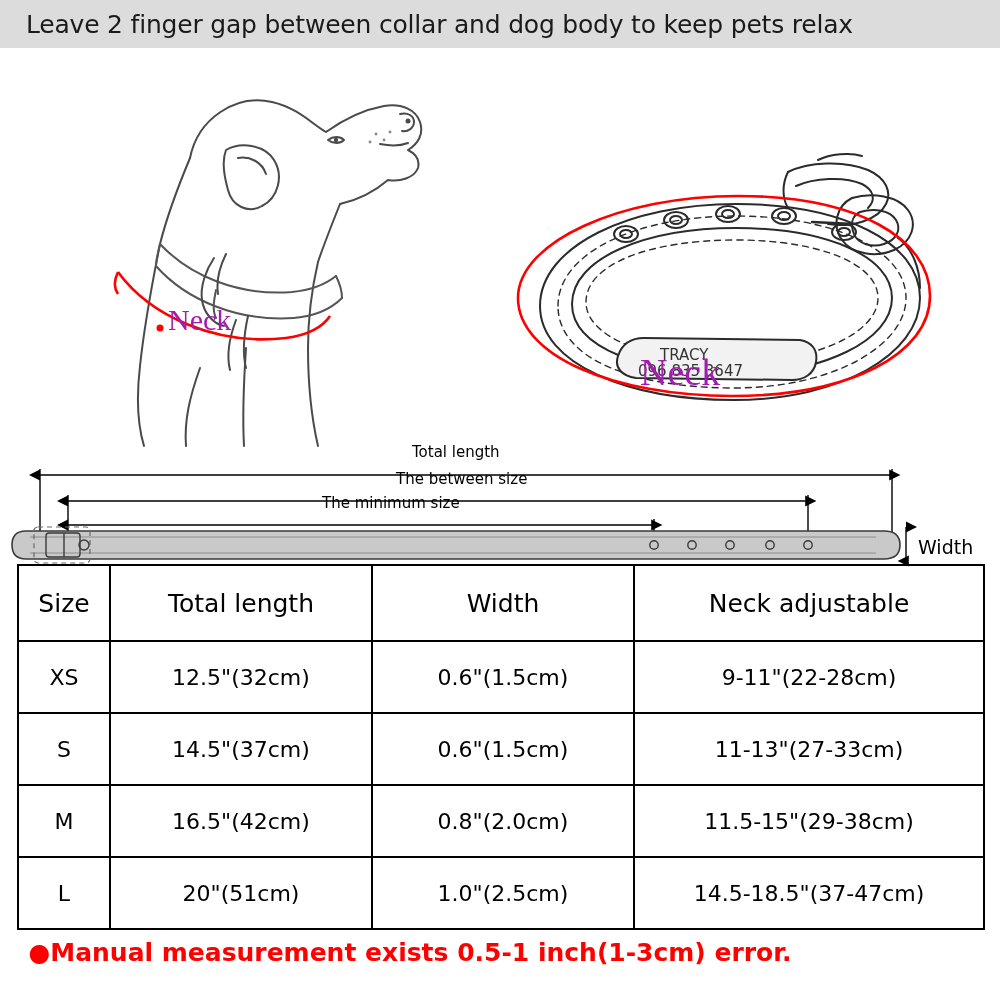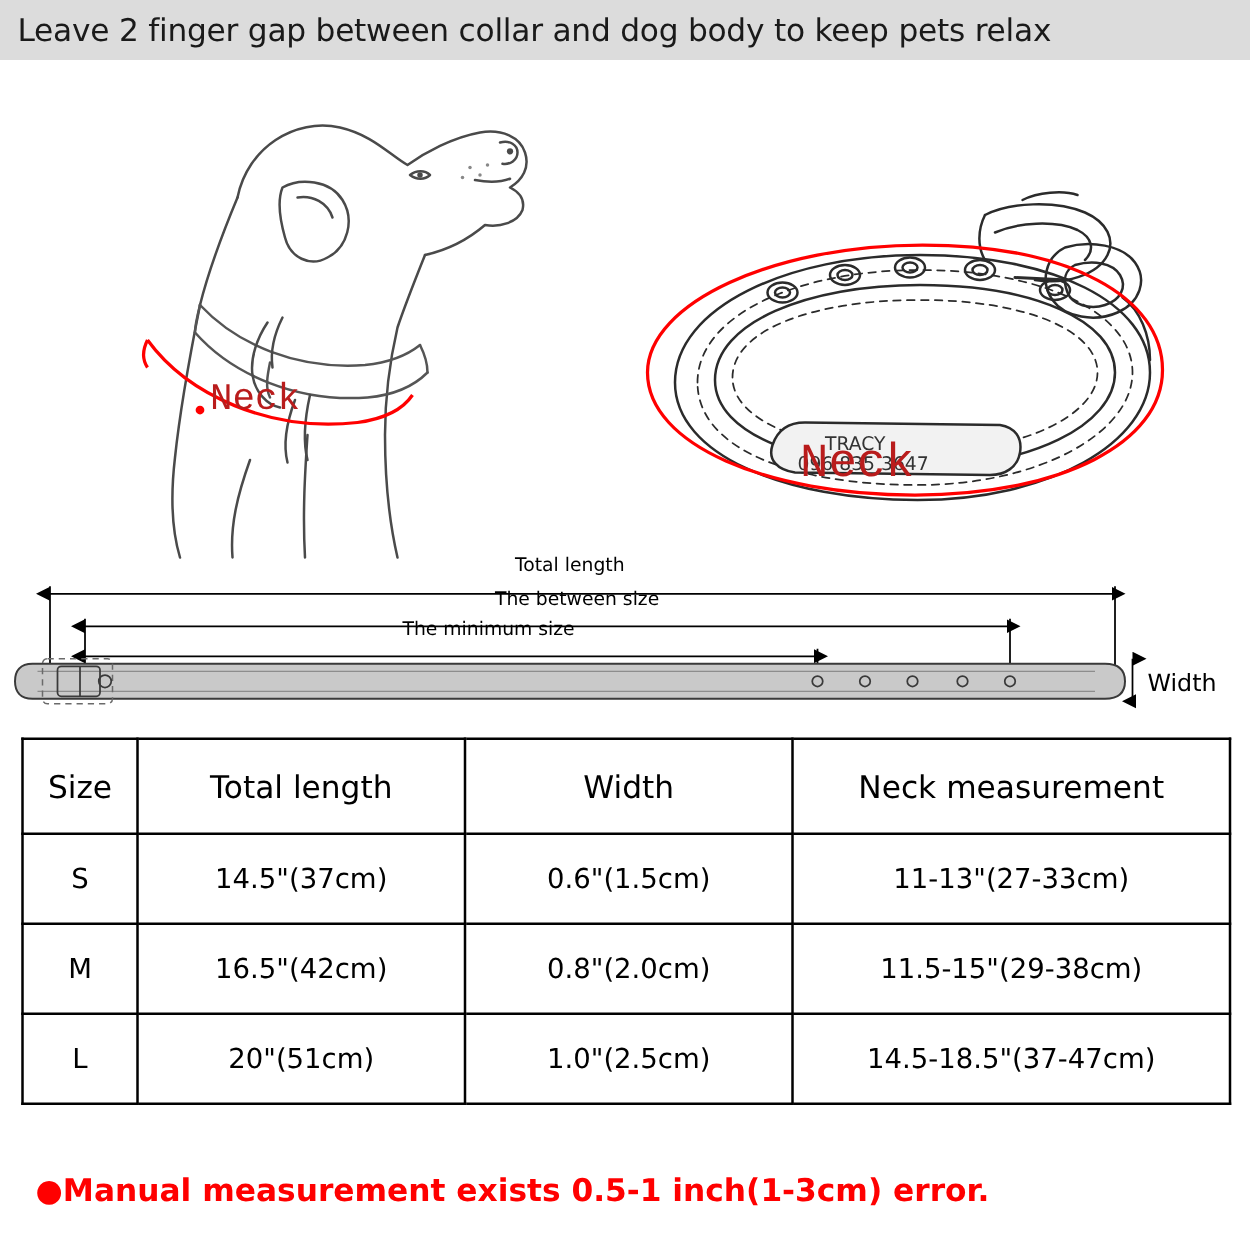--- a/index.html
+++ b/index.html
@@ -22,21 +22,21 @@
 
   
   .banner {
     position: absolute;
     left: 0; top: 0;
     width: 1000px;
     height: 48px;
     background: #dcdcdc;
     display: flex;
     align-items: center;
-    padding-left: 14px;
+    padding-left: 26px;
     box-sizing: border-box;
   }
   .banner-text {
     font-size: 25px;
     color: #1a1a1a;
     white-space: nowrap;
     letter-spacing: -0.2px;
     font-family: "DejaVu Sans", sans-serif;
   }
 
@@ -45,22 +45,22 @@
     position: absolute;
     left: 0; top: 48px;
     width: 1000px;
     height: 530px;
   }
   .illus svg { display: block; }
 
   .neck-label {
     position: absolute;
     font-size: 30px;
-    color: #b91c1c;
-    font-family: Liberation Mono, monospace;
+    color: #a21caf;
+    font-family: Liberation Serif, serif;
   }
   .neck-label.dog { left: 168px; top: 255px; }
   .neck-label.collar { left: 640px; top: 302px; font-size: 38px; }
 
   
   .meas-label {
     position: absolute;
     font-size: 15px;
     color: #000;
     font-family: "DejaVu Sans", sans-serif;
@@ -72,21 +72,21 @@
     top: 536px;
     font-size: 19px;
     color: #000;
     font-family: "DejaVu Sans", sans-serif;
   }
 
   
   table.size-table {
     position: absolute;
     left: 17px;
-    top: 590px;
+    top: 564px;
     width: 966px;
     border-collapse: collapse;
     table-layout: fixed;
   }
   table.size-table th,
   table.size-table td {
     border: 2px solid #000;
     text-align: center;
     font-family: "DejaVu Sans", sans-serif;
     color: #000;
@@ -309,24 +309,30 @@
       <col class="c1">
         <col class="c2">
         <col class="c3">
         <col class="c4">
     </colgroup>
     <thead>
       <tr>
         <th>Size</th>
         <th>Total length</th>
         <th>Width</th>
-        <th>Neck measurement</th>
+        <th>Neck adjustable</th>
       </tr>
     </thead>
     <tbody>
+      <tr>
+        <td class="size-col">XS</td>
+        <td>12.5"(32cm)</td>
+        <td>0.6"(1.5cm)</td>
+        <td>9-11"(22-28cm)</td>
+      </tr>
       <tr>
         <td class="size-col">S</td>
         <td>14.5"(37cm)</td>
         <td>0.6"(1.5cm)</td>
         <td>11-13"(27-33cm)</td>
       </tr>
       <tr>
         <td class="size-col">M</td>
         <td>16.5"(42cm)</td>
         <td>0.8"(2.0cm)</td>

